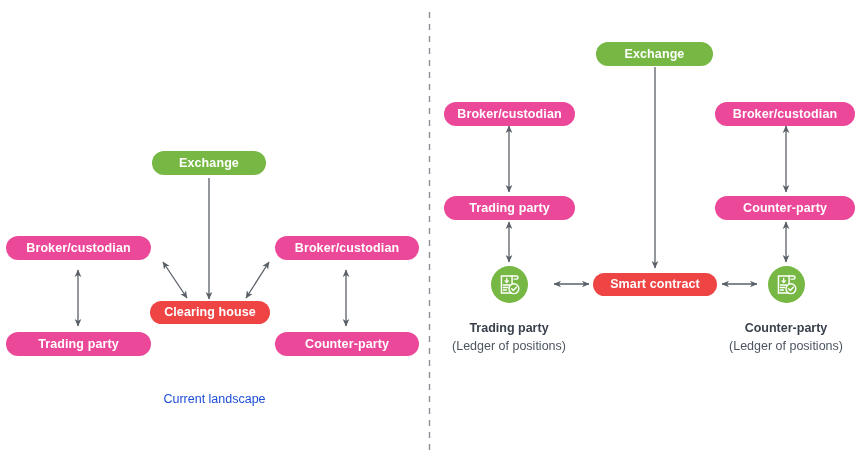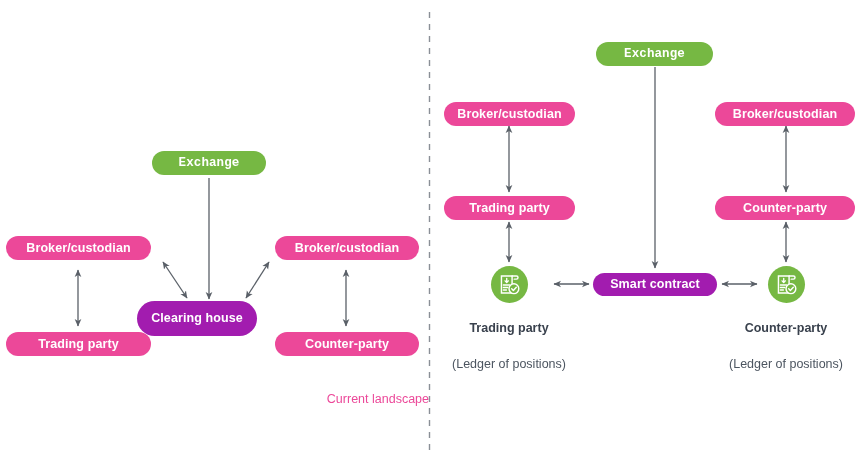--- a/index.html
+++ b/index.html
@@ -33,57 +33,56 @@
     justify-content: center;
     border-radius: 999px;
     color: #ffffff;
     font-weight: bold;
     font-size: 12.5px;
     letter-spacing: 0.1px;
     white-space: nowrap;
     line-height: 1;
   }
   .node.navy   { background: #ec4899; }
-  .node.green  { background: #76b843; font-family: Liberation Mono, monospace; }
-  .node.red    { background: #a21caf; }
+  .node.green  { background: #76b843; }
+  .node.red    { background: #ef4444; }
 
   .ledger-icon {
     position: absolute;
     width: 37px;
     height: 37px;
     border-radius: 50%;
     background: #76b843;
     display: flex;
     align-items: center;
     justify-content: center;
   }
   .caption {
     position: absolute;
-    color: #ec4899;
+    color: #1d4ed8;
     font-size: 12.5px;
-    text-align: right;
+    text-align: center;
     white-space: nowrap;
     line-height: 1.35;
   }
   .node-label {
     position: absolute;
     text-align: center;
     white-space: nowrap;
     color: #4c5560;
     font-size: 12.5px;
     line-height: 1.45;
   }
   .node-label .bold {
     display: block;
     font-weight: bold;
     color: #39414d;
   }
   .node-label .sub {
     display: block;
-    margin-top: 18px;
   }
 </style>
 </head>
 <body>
 
 <div id="canvas">
 
   <svg class="layer" viewBox="0 0 863 465">
     <defs>
       <marker id="ah" markerWidth="7" markerHeight="7" refX="5.4" refY="3" orient="auto" markerUnits="strokeWidth">
@@ -118,21 +117,21 @@
 
     <line x1="554" y1="284" x2="589" y2="284" stroke="#5a6068" stroke-width="1.3" marker-end="url(#ah)" marker-start="url(#ah-start)"></line>
 
     <line x1="722" y1="284" x2="757" y2="284" stroke="#5a6068" stroke-width="1.3" marker-end="url(#ah)" marker-start="url(#ah-start)"></line>
   </svg>
 
   <div class="node green" style="left:152px; top:151px; width:114px; height:24px;">
     <span>Exchange</span>
   </div>
 
-  <div class="node red" style="left:137px; top:301px; width:120px; height:35px;">
+  <div class="node red" style="left:150px; top:301px; width:120px; height:23px;">
     <span>Clearing house</span>
   </div>
 
   <div class="node navy" style="left:6px; top:236px; width:145px; height:24px;">
     <span>Broker/custodian</span>
   </div>
 
   <div class="node navy" style="left:6px; top:332px; width:145px; height:24px;">
     <span>Trading party</span>
   </div>

